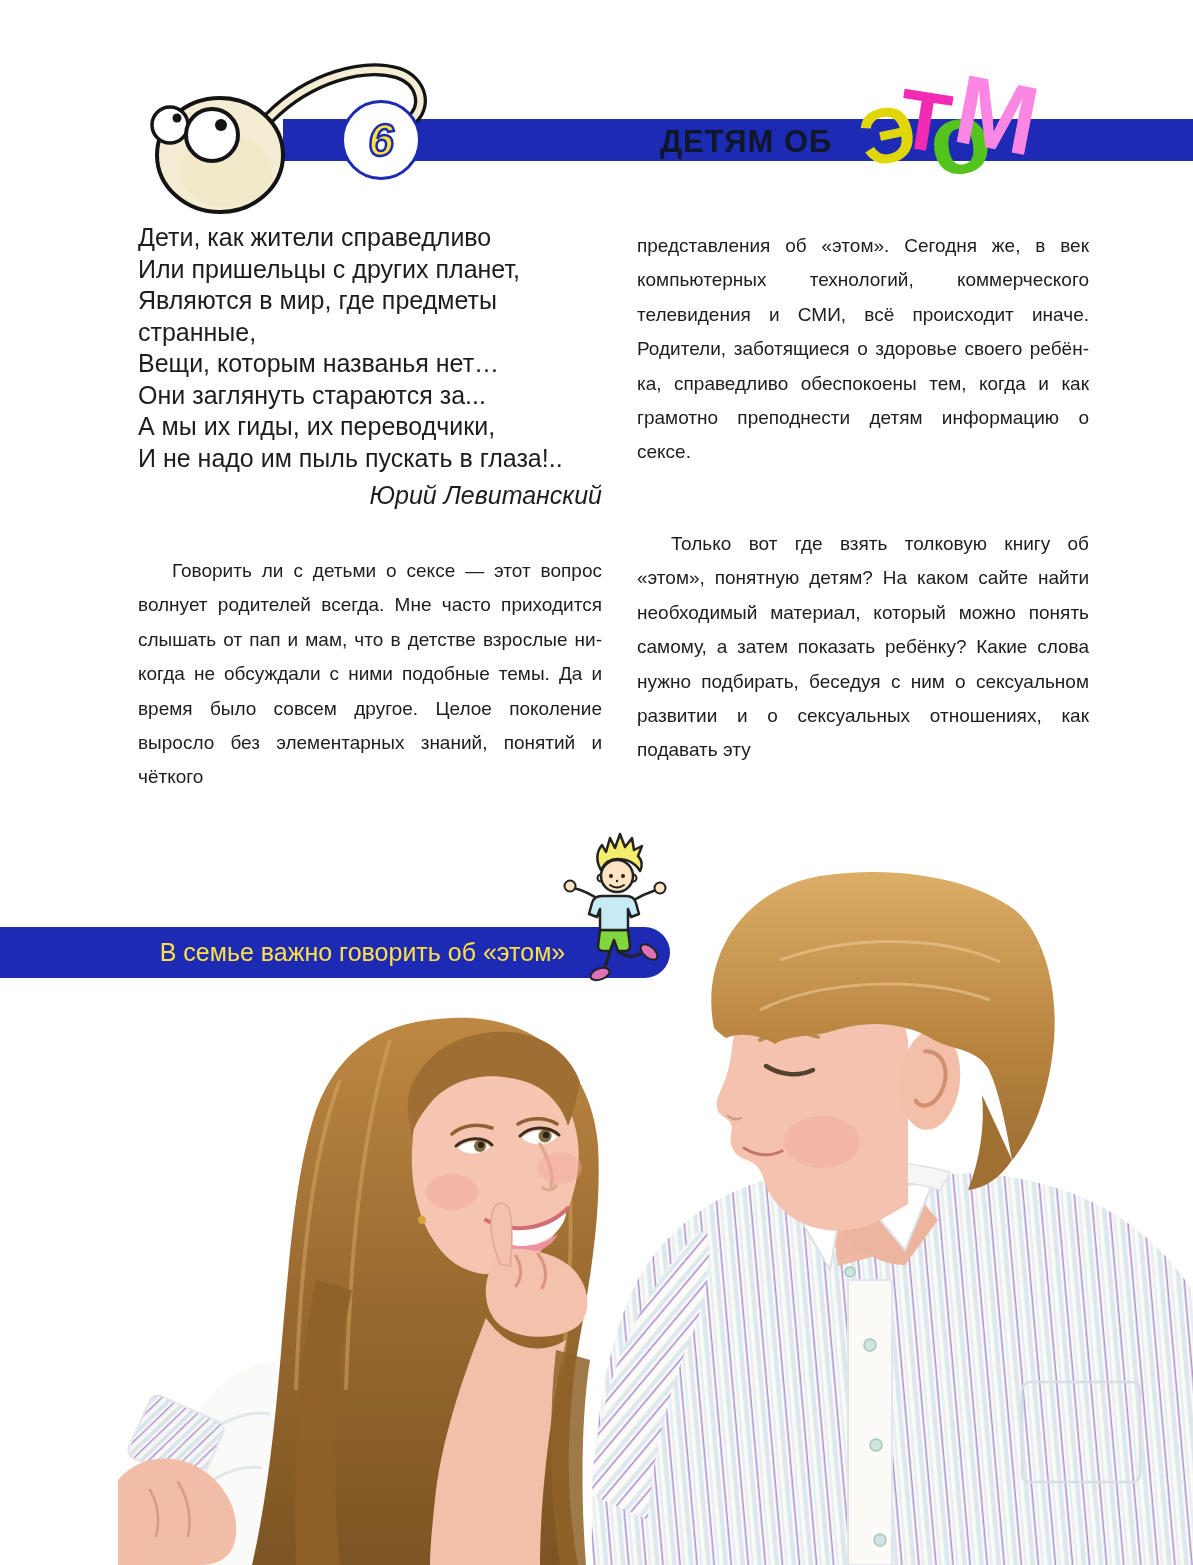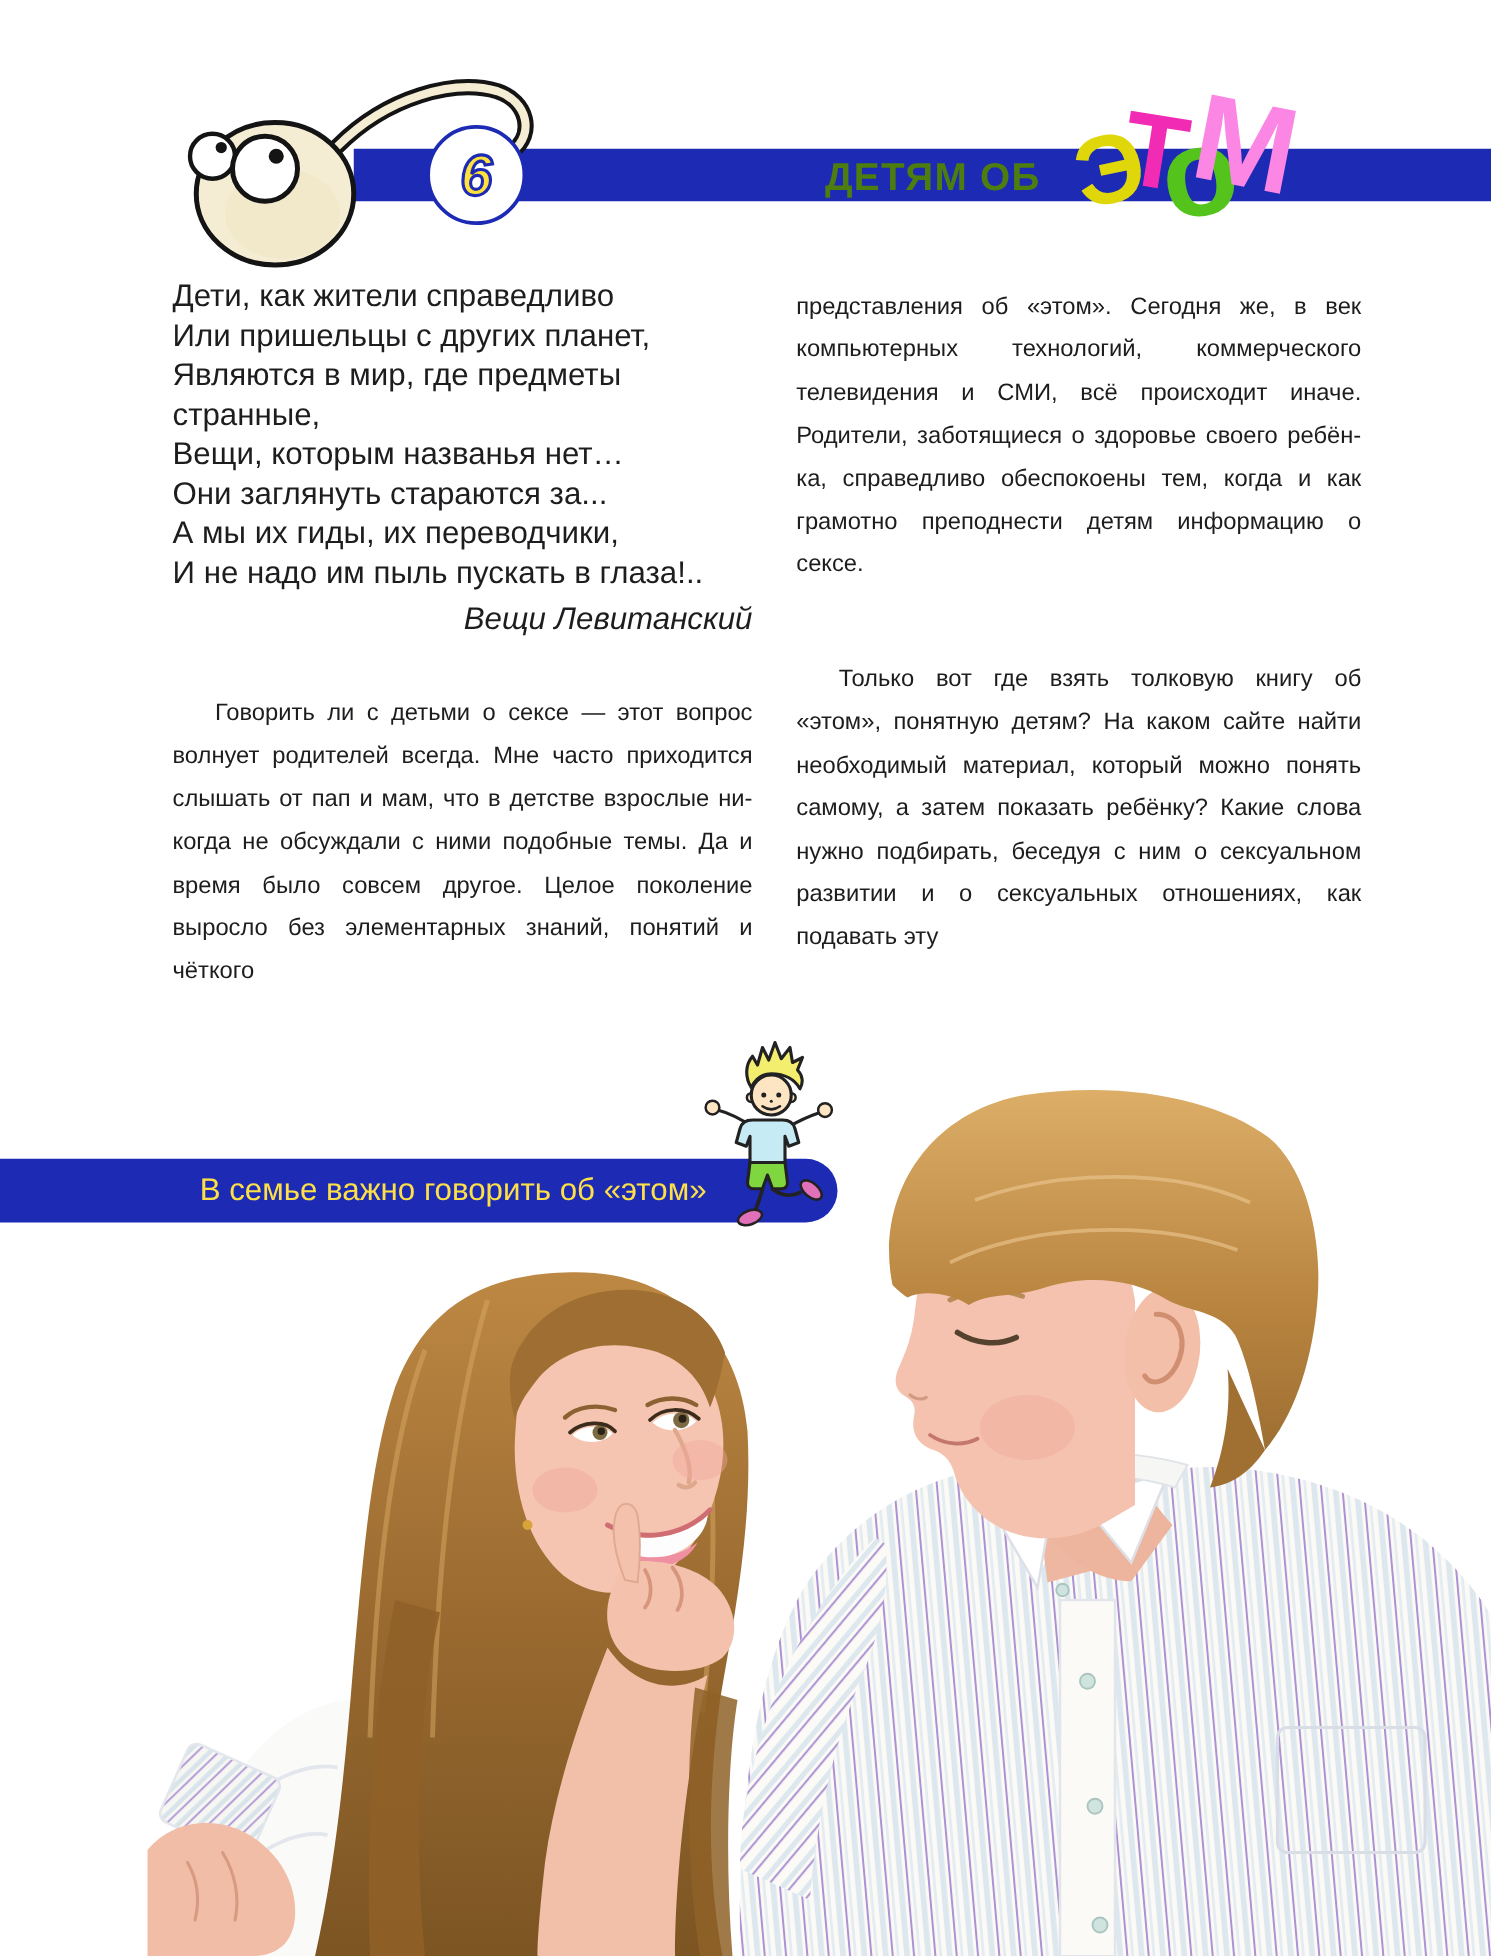--- a/index.html
+++ b/index.html
@@ -23,21 +23,21 @@
     position:absolute;left:341px;top:100px;width:80px;height:80px;border-radius:50%;
     background:#fff;border:3px solid var(--accent);box-sizing:border-box;
     display:flex;align-items:center;justify-content:center;z-index:4;
   }
   .page-number-circle span{
     font-size:46px;font-weight:700;font-style:italic;color:var(--number-yellow);
     -webkit-text-stroke:2.5px var(--accent);
   }
   .title{
     position:absolute;left:660px;top:124px;z-index:3;
-    font-size:31px;font-weight:700;color:#4d7c0f;letter-spacing:1px;
+    font-size:31px;font-weight:700;color:#0f172a;letter-spacing:1px;
   }
   .accent-word span{
     position:absolute;z-index:3;font-weight:700;line-height:1;display:block;
   }
   .accent-word .l0{left:860px;top:96px;font-size:78px;transform:rotate(-12deg);}
   .accent-word .l1{left:899px;top:79px;font-size:84px;transform:rotate(9deg);}
   .accent-word .l2{left:929px;top:88px;font-size:100px;transform:rotate(-8deg);}
   .accent-word .l3{left:956px;top:66px;font-size:98px;transform:rotate(11deg);}
   
   .poem{
@@ -97,21 +97,21 @@
   </div>
 
   <div class="poem">
     <div>Дети, как жители справедливо</div>
     <div>Или пришельцы с других планет,</div>
     <div>Являются в мир, где предметы странные,</div>
     <div>Вещи, которым названья нет…</div>
     <div>Они заглянуть стараются за...</div>
     <div>А мы их гиды, их переводчики,</div>
     <div>И не надо им пыль пускать в глаза!..</div>
-    <div class="poem-author">Вещи Левитанский</div>
+    <div class="poem-author">Юрий Левитанский</div>
   </div>
 
   <p class="col left indent">Говорить ли с детьми о сексе — этот вопрос волнует родителей всег­да. Мне часто приходится слышать от пап и мам, что в детстве взрослые ни­когда не обсуждали с ними подобные темы. Да и время было совсем другое. Целое поколение выросло без эле­ментарных знаний, понятий и чёткого</p>
   <p class="col r1">представления об «этом». Сегодня же, в век компьютерных технологий, коммерческого телевидения и СМИ, всё происходит иначе. Родители, за­ботящиеся о здоровье своего ребён­ка, справедливо обеспокоены тем, когда и как грамотно преподнести де­тям информацию о сексе.</p>
   <p class="col r2 indent">Только вот где взять толковую книгу об «этом», понятную детям? На каком сайте найти необходимый материал, который можно понять самому, а за­тем показать ребёнку? Какие сло­ва нужно подбирать, беседуя с ним о сексуальном развитии и о сексу­альных отношениях, как подавать эту</p>
 
   <div class="caption-band">
     <span>В семье важно говорить об «этом»</span>
   </div>
 

